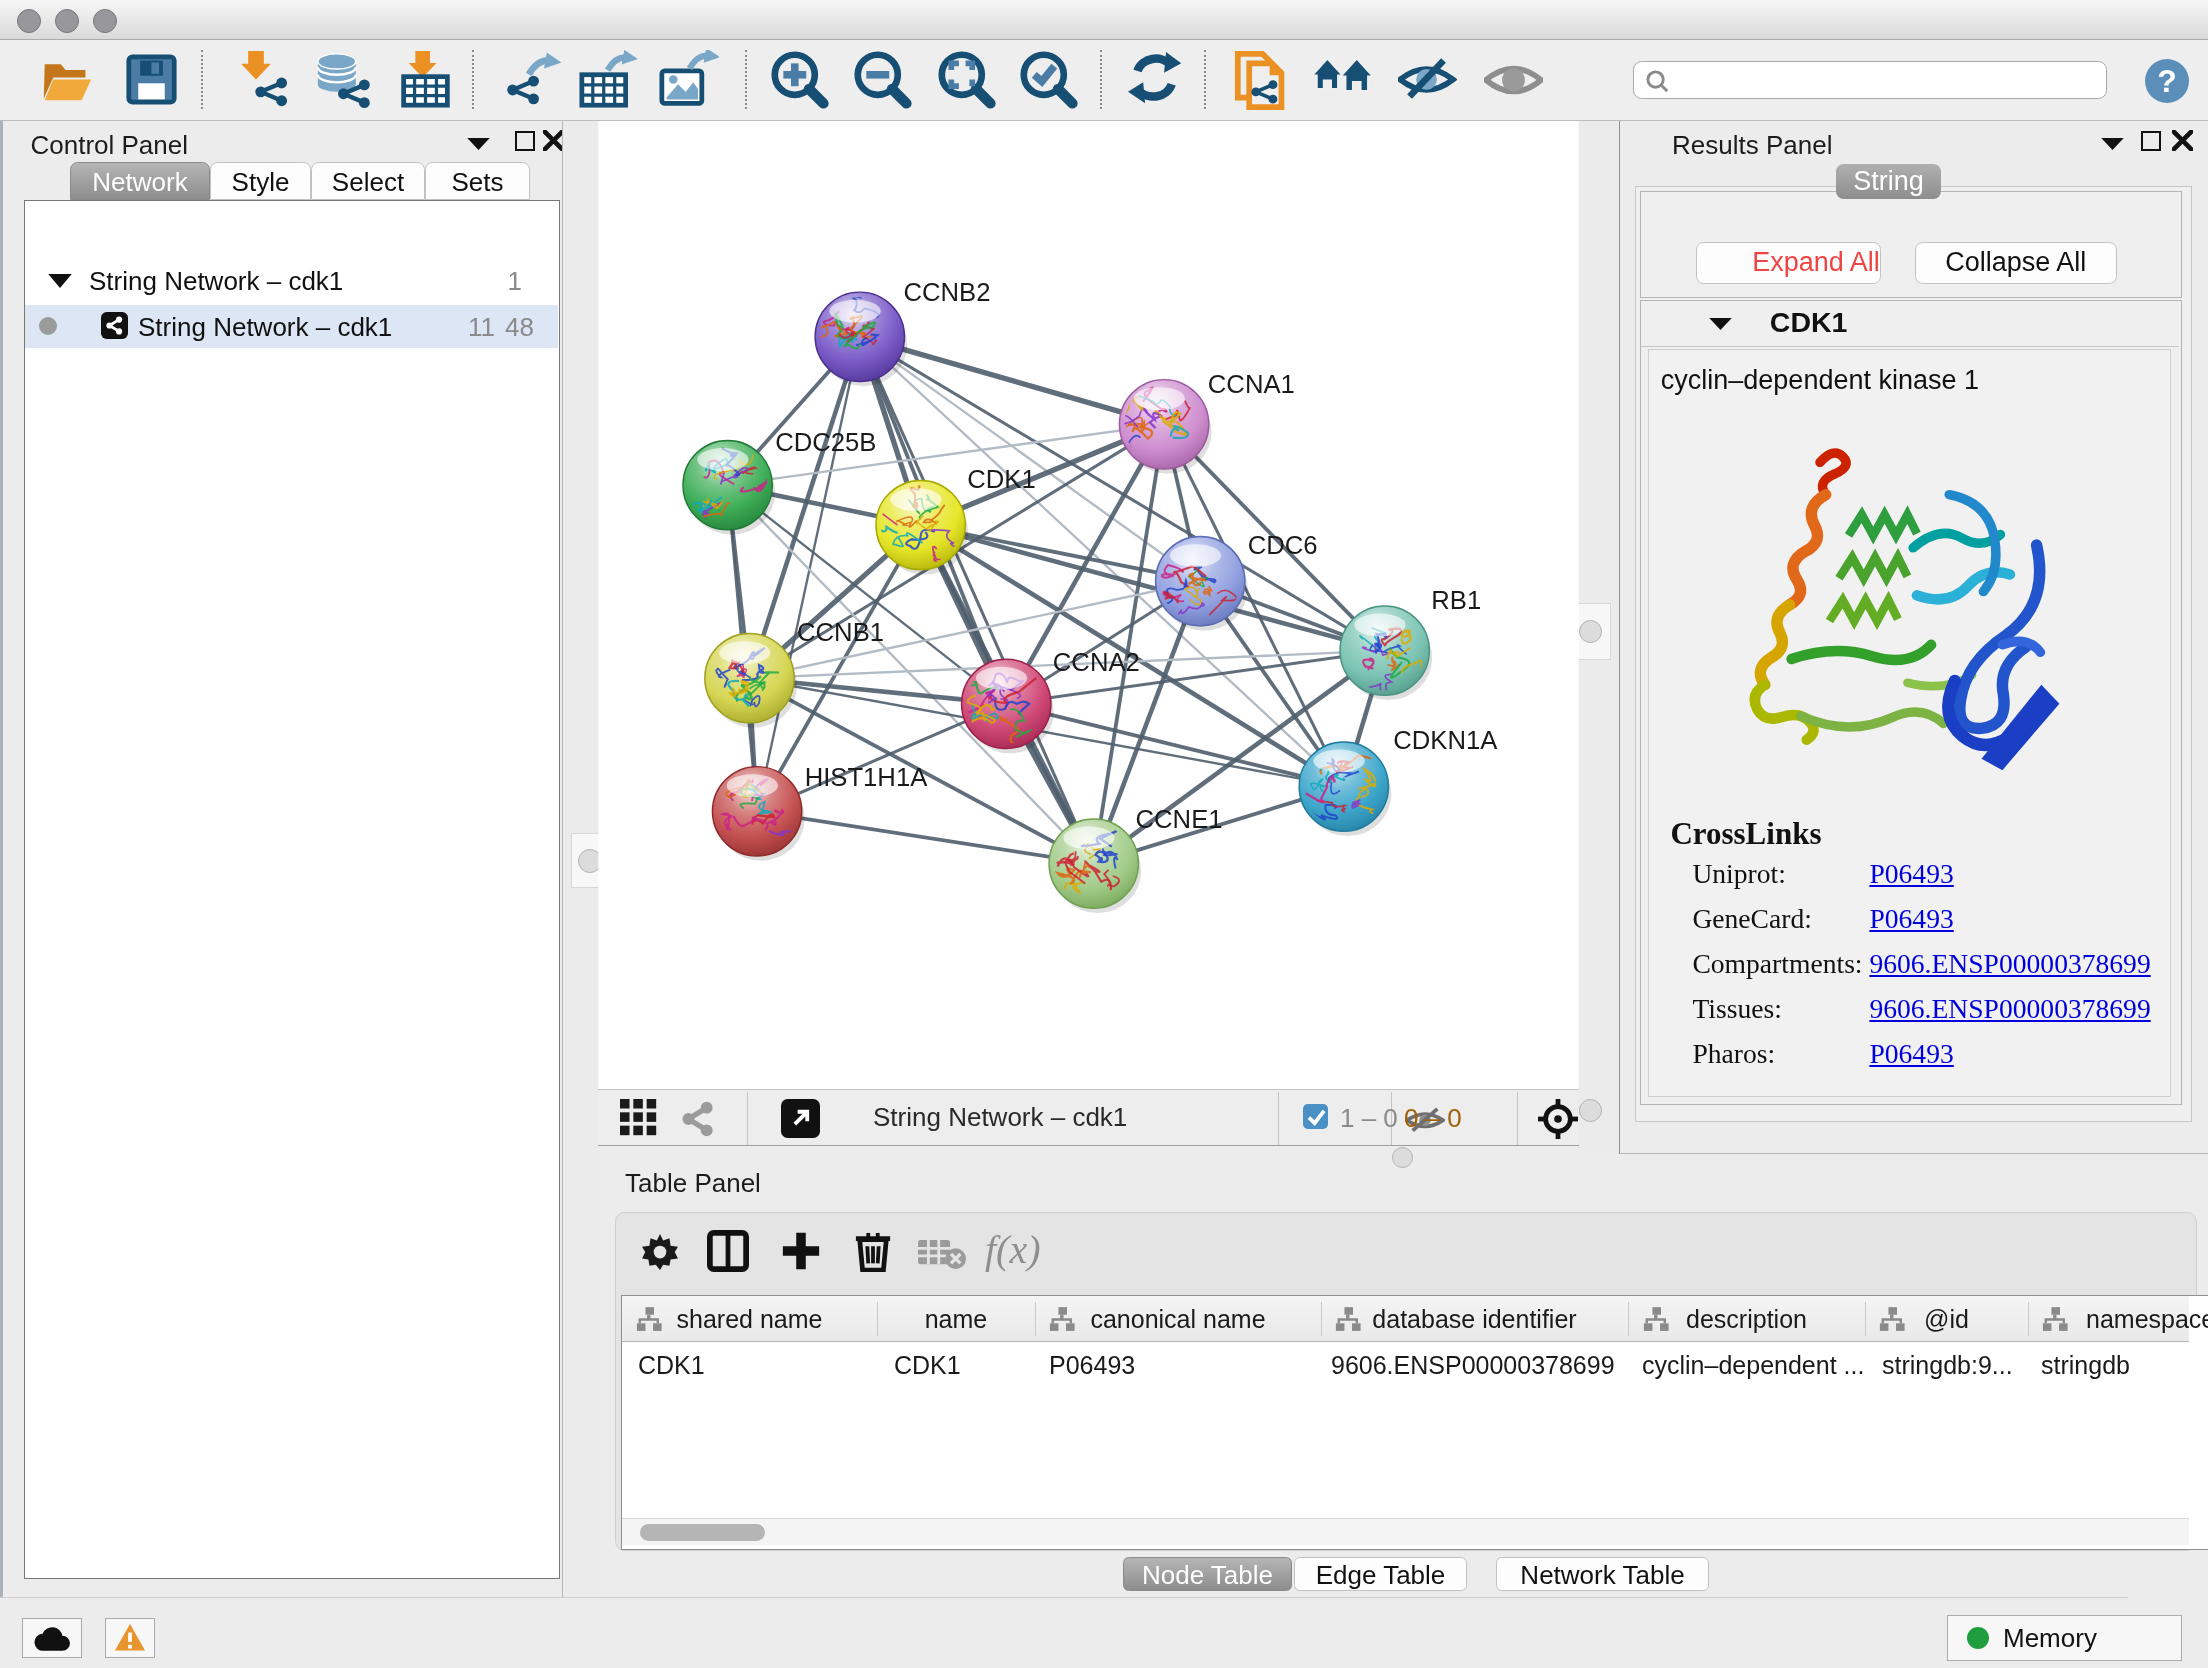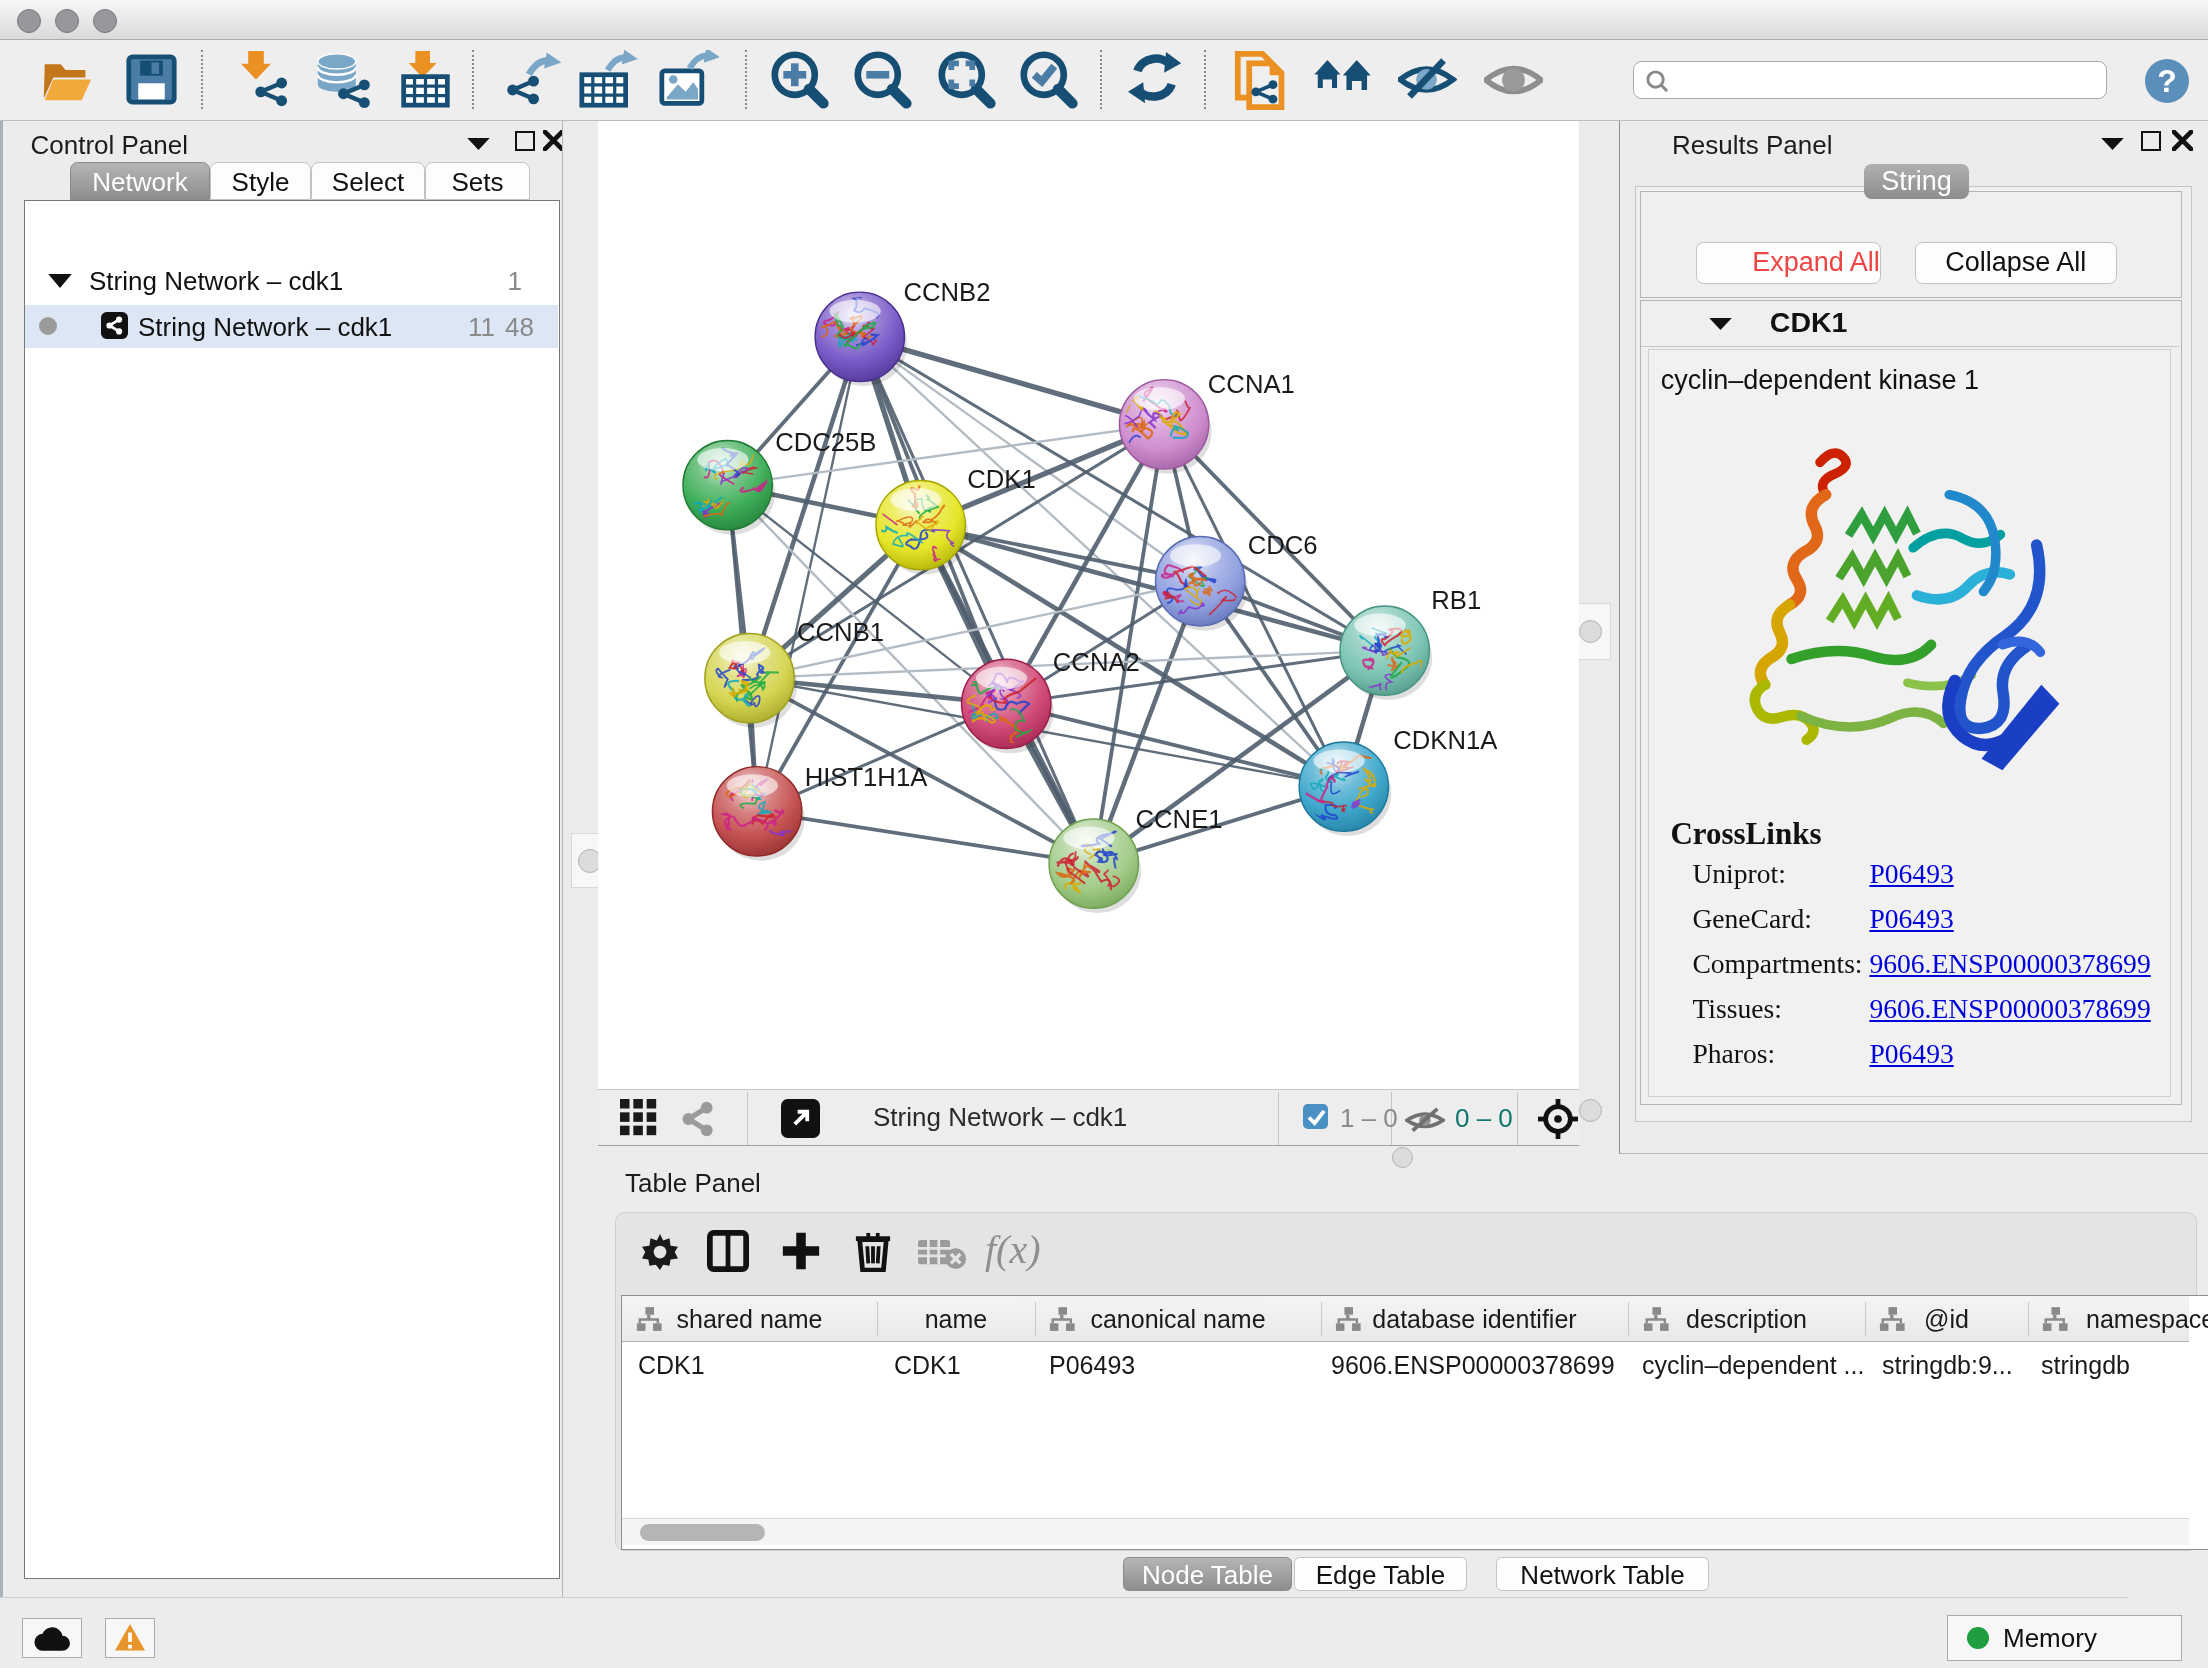--- a/index.html
+++ b/index.html
@@ -578,21 +578,21 @@
         <path d="M2 9 L8 15 L18 2" fill="none" stroke="#fff" stroke-width="4"></path>
       </svg>
   </div>
   <div class="abs" style="left:742px;top:13.3px;font-size:26px;color:#8a8a8a;">1 – 0</div>
   <svg class="abs" style="left:805px;top:15px;" width="0" height="0"></svg>
   <svg class="abs" style="left:807px;top:16px;" width="40" height="28.5" viewBox="0 0 42 30">
       <path d="M2 15 Q21 2 40 15 Q21 28 2 15 Z" fill="none" stroke="#6f6f6f" stroke-width="4"></path>
       <circle cx="21" cy="15" r="6" fill="#8f8f8f"></circle>
       <line x1="8" y1="26" x2="34" y2="3" stroke="#6f6f6f" stroke-width="4"></line>
     </svg>
-  <div class="abs" style="left:857px;top:13.3px;font-size:26px;color:#0f766e;">0 – 0</div>
+  <div class="abs" style="left:806px;top:13.3px;font-size:26px;color:#a16207;">0 – 0</div>
   <svg class="abs" style="left:940px;top:8.6px;" width="40" height="40" viewBox="0 0 42 42">
       <circle cx="21" cy="21" r="13" fill="none" stroke="#111" stroke-width="5"></circle>
       <circle cx="21" cy="21" r="4" fill="#111"></circle>
       <g stroke="#111" stroke-width="5">
         <line x1="21" y1="0" x2="21" y2="9"></line>
         <line x1="21" y1="33" x2="21" y2="42"></line>
         <line x1="0" y1="21" x2="9" y2="21"></line>
         <line x1="33" y1="21" x2="42" y2="21"></line>
       </g>
     </svg>
@@ -645,21 +645,21 @@
         <div class="abs" style="left:43px;top:508px;width:476px;font-family:'Liberation Serif',serif;font-size:27.6px;color:#111;">
           <div style="position:relative;height:45px;">Uniprot:<span style="position:absolute;left:177px;"><a style="color:#0000dd;text-decoration:underline;">P06493</a></span></div>
           <div style="position:relative;height:45px;">GeneCard:<span style="position:absolute;left:177px;"><a style="color:#0000dd;text-decoration:underline;">P06493</a></span></div>
           <div style="position:relative;height:45px;">Compartments:<span style="position:absolute;left:177px;"><a style="color:#0000dd;text-decoration:underline;">9606.ENSP00000378699</a></span></div>
           <div style="position:relative;height:45px;">Tissues:<span style="position:absolute;left:177px;"><a style="color:#0000dd;text-decoration:underline;">9606.ENSP00000378699</a></span></div>
           <div style="position:relative;height:45px;">Pharos:<span style="position:absolute;left:177px;"><a style="color:#0000dd;text-decoration:underline;">P06493</a></span></div>
         </div>
       </div>
     </div>
   </div>
-  <div class="abs" style="left:244px;top:43px;width:105px;height:35px;background:linear-gradient(#b0b0b0,#8d8d8d);border-radius:7.6px;color:#fff;font-size:27px;text-align:center;line-height:35px;">String</div>
+  <div class="abs" style="left:216px;top:43px;width:105px;height:35px;background:linear-gradient(#b0b0b0,#8d8d8d);border-radius:7.6px;color:#fff;font-size:27px;text-align:center;line-height:35px;">String</div>
 </div>
 
 <div class="abs" style="left:625px;top:1168px;font-size:26px;color:#1c1c1c;">Table Panel</div>
 <div class="abs" style="left:615px;top:1212px;width:1582px;height:339px;background:#e4e4e4;border:1px solid #cfcfcf;border-radius:9.5px;">
   <svg class="abs" style="left:25px;top:19px;" width="38" height="38" viewBox="0 0 36 36">
       <path d="M18 2 L21 8 L27 6 L28 13 L35 14 L32 19 L35 25 L28 26 L27 32 L21 31 L18 36 L14 31 L8 32 L7 26 L1 25 L4 19 L1 14 L8 13 L9 6 L15 8 Z" fill="#1a1a1a"></path>
       <circle cx="18" cy="19" r="6" fill="#e4e4e4"></circle>
     </svg>
   <svg class="abs" style="left:91px;top:17px;" width="42" height="42" viewBox="0 0 44 44">
       <rect x="3" y="3" width="38" height="38" rx="4" fill="none" stroke="#111" stroke-width="6"></rect>

